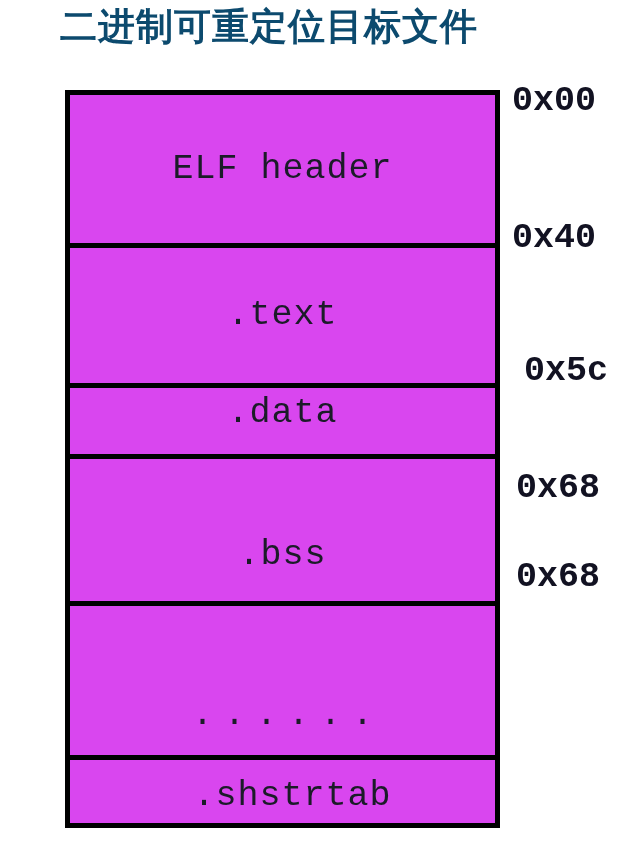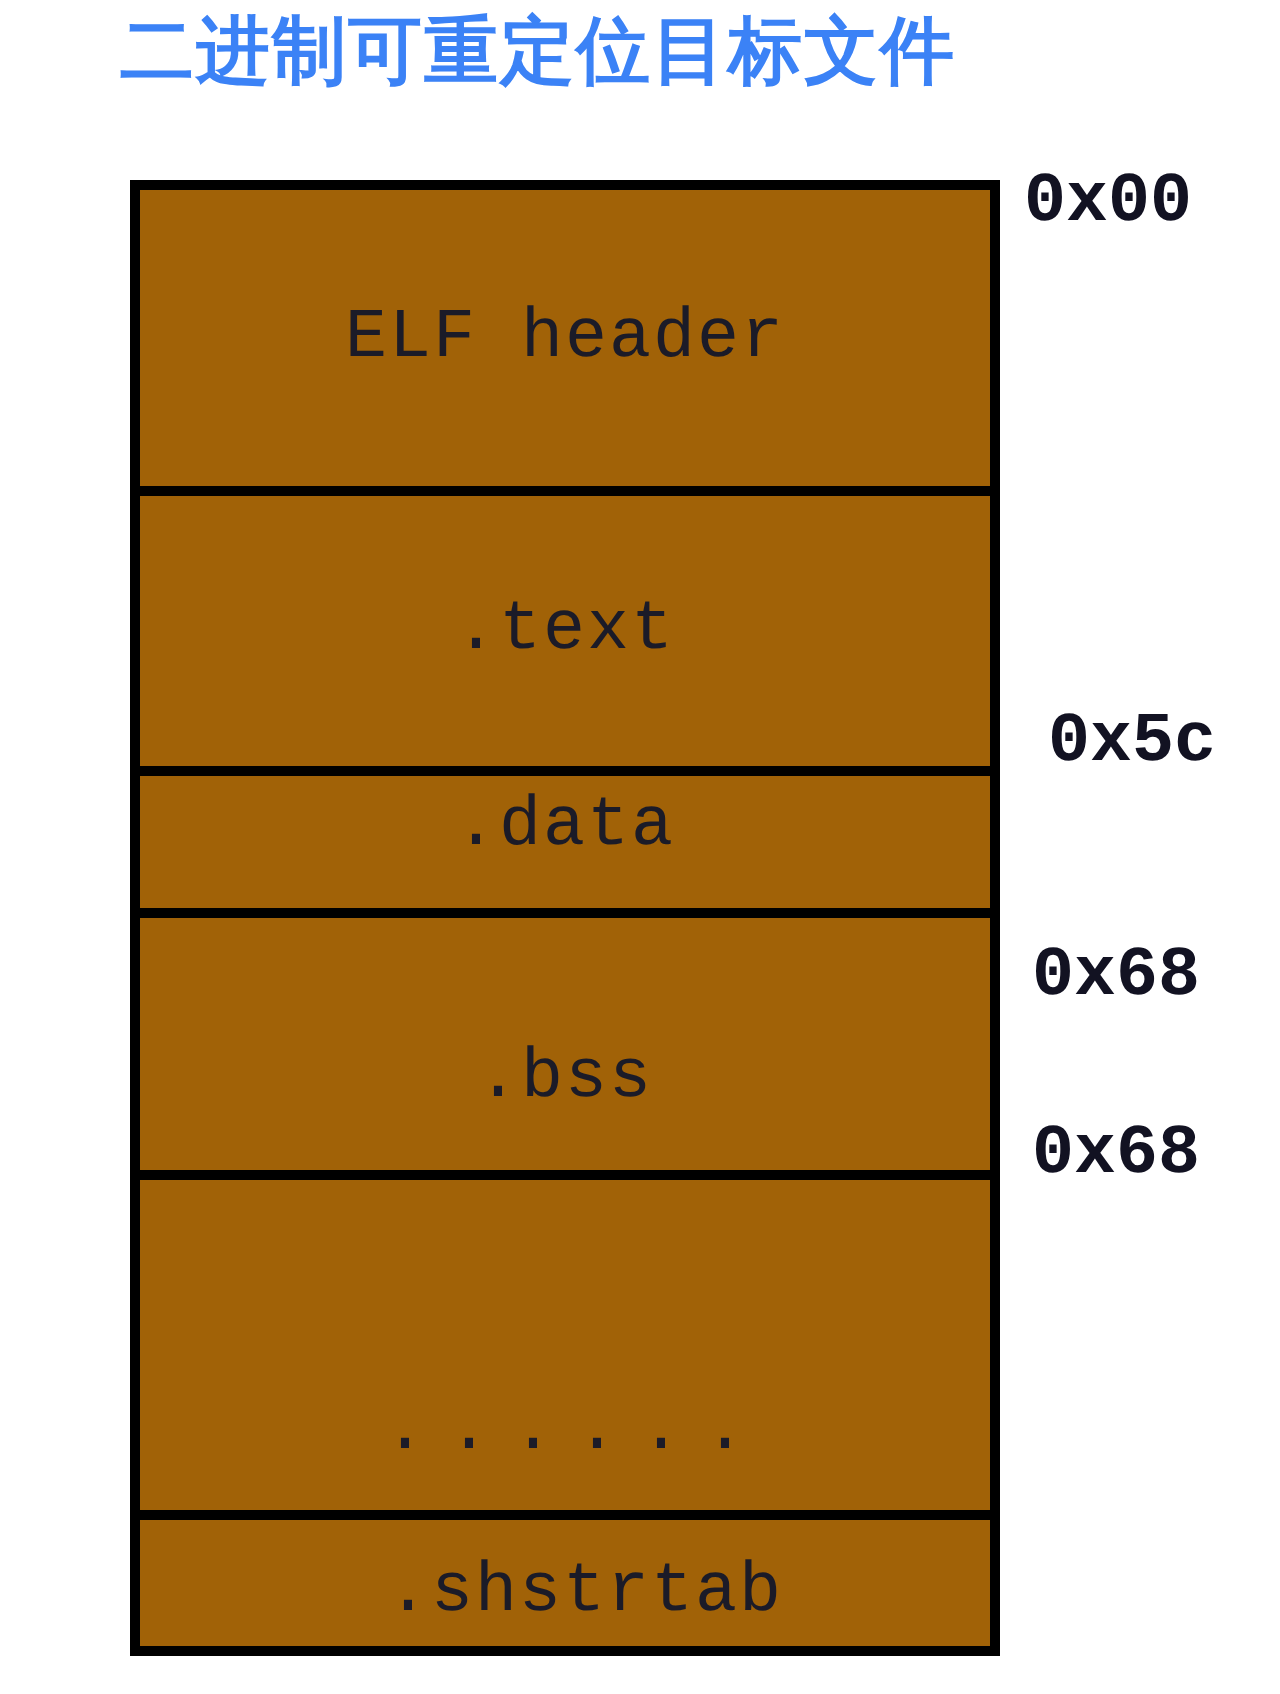--- a/index.html
+++ b/index.html
@@ -28,33 +28,33 @@
   #diagram-title {
     position: absolute;
     left: 60px;
     top: 2px;
     font-family: "Liberation Serif", "DejaVu Serif", serif;
     font-size: 37px;
     font-weight: 700;
     letter-spacing: 1px;
     line-height: 50px;
     white-space: nowrap;
-    color: #3b82f6;
+    color: #0c4a6e;
   }
 
   
   #section-stack {
     position: absolute;
     left: 65px;
     top: 90px;
     width: 435px;   
     height: 738px;  
     box-sizing: border-box;
     border: 5px solid #000000;
-    background: #a16207;
+    background: #d946ef;
   }
 
   .section-row {
     position: absolute;
     left: 0;
     width: 100%;
     box-sizing: border-box;
     display: flex;
     align-items: center;
     justify-content: center;
@@ -103,28 +103,29 @@
 
   <div class="section-row" style="top: 0px; height: 153px;">
         <span class="section-label">ELF header</span>
       </div>
       <div class="section-row" style="top: 153px; height: 140px;">
         <span class="section-label">.text</span>
       </div>
       <div class="section-row" style="top: 277px; height: 87px;">
         <span class="section-label">.data</span>
       </div>
-      <div class="section-row" style="top: 399px; height: 96px;">
+      <div class="section-row" style="top: 415px; height: 96px;">
         <span class="section-label">.bss</span>
       </div>
       <div class="section-row" style="top: 580px; height: 85px;">
         <span class="section-label dots">......</span>
       </div>
       <div class="section-row last" style="top: 665px; height: 73px; padding-left: 20px;">
         <span class="section-label">.shstrtab</span>
       </div>
     </div>
 
 <div class="offset-label" style="left: 512px; top: 84px;">0x00</div>
+    <div class="offset-label" style="left: 512px; top: 221px;">0x40</div>
     <div class="offset-label" style="left: 524px; top: 354px;">0x5c</div>
     <div class="offset-label" style="left: 516px; top: 471px;">0x68</div>
     <div class="offset-label" style="left: 516px; top: 560px;">0x68</div>
   </div>
 
 </body></html>

